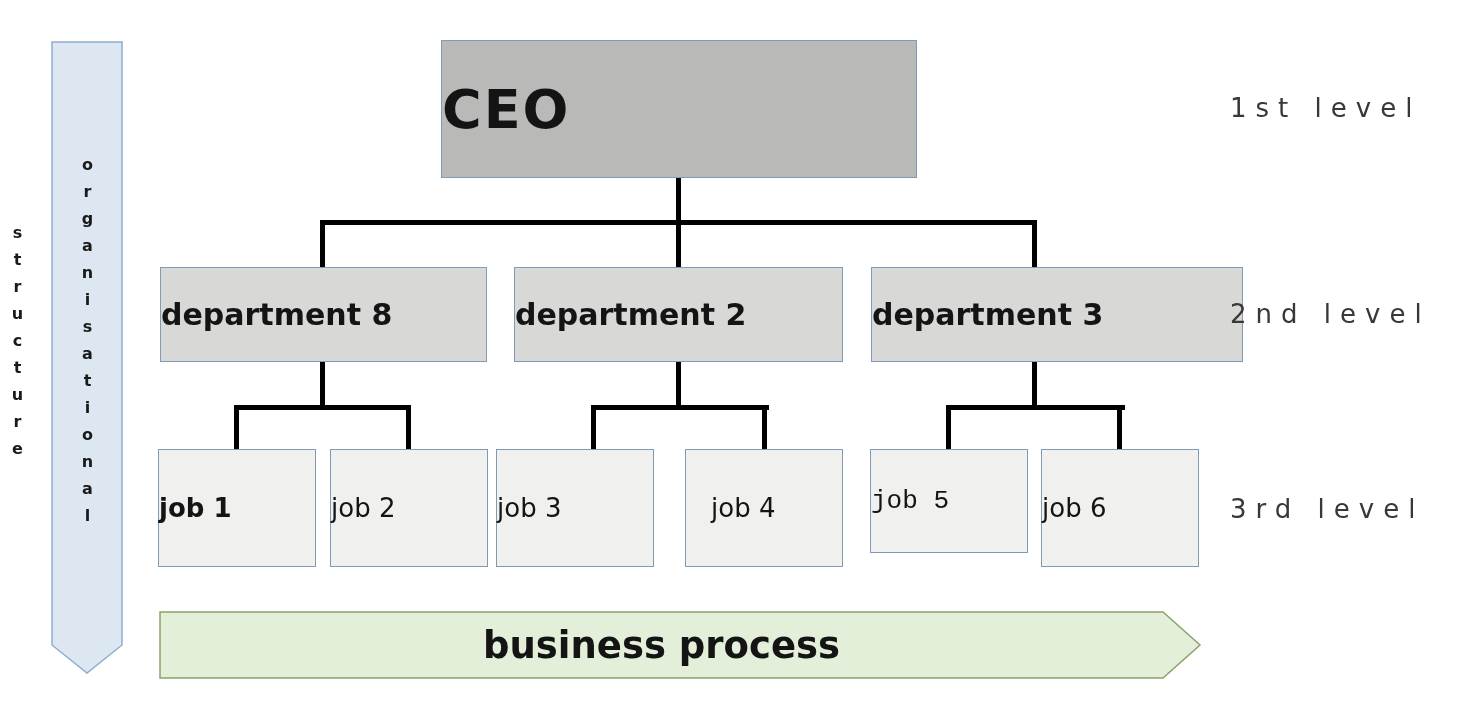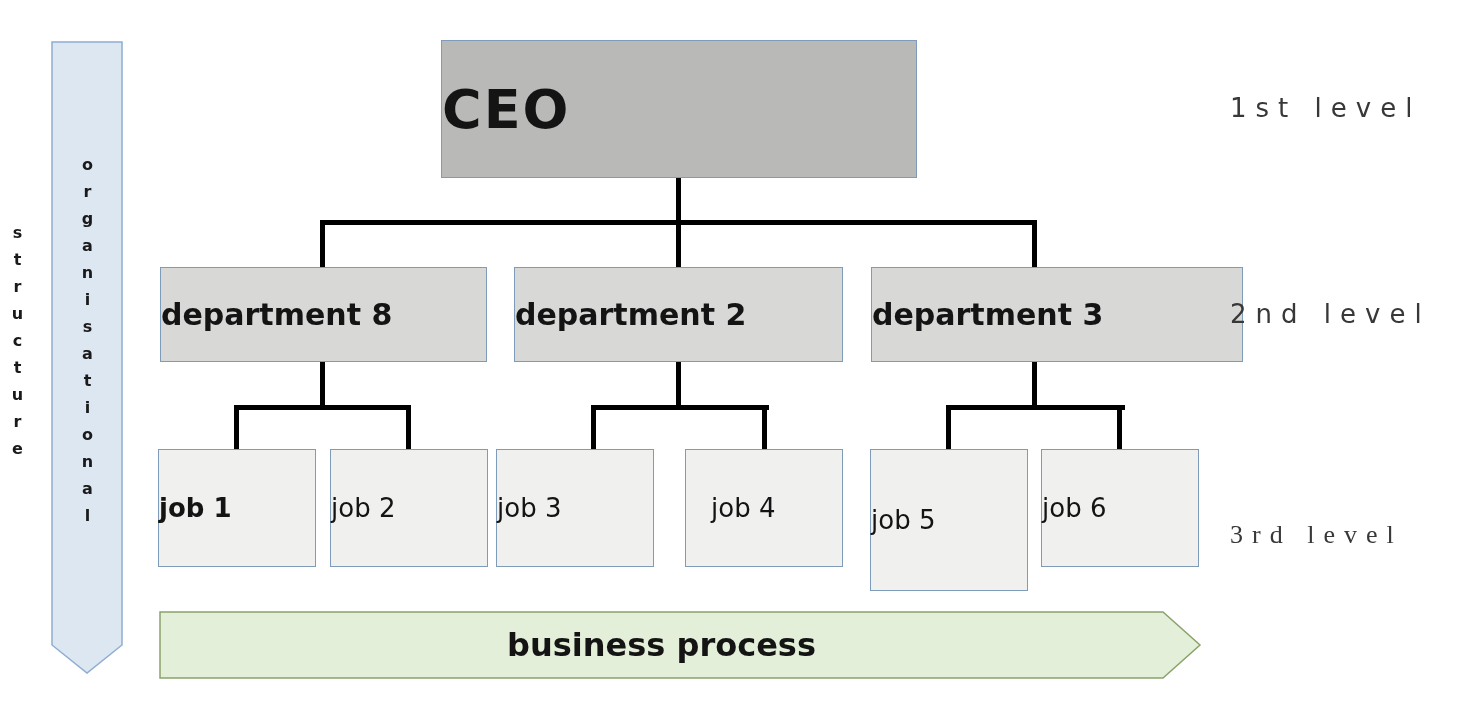--- a/index.html
+++ b/index.html
@@ -50,21 +50,21 @@
   }
   .level-label{
     position:absolute;z-index:2;left:1230px;width:220px;height:34px;
     font-size:26px;font-weight:normal;letter-spacing:9px;
     color:var(--level_label_color);white-space:nowrap;
   }
   .process-label{
     position:absolute;z-index:2;
     left:160px;top:612px;width:1003px;height:66px;
     display:flex;align-items:center;justify-content:center;
-    font-size:32px;font-weight:bold;color:var(--node_text_color);
+    font-size:37px;font-weight:bold;color:var(--node_text_color);
   }
 </style>
 </head>
 <body>
 
 <div class="canvas">
 
   <svg class="shapes" width="1474" height="718" viewBox="0 0 1474 718">
     <polygon class="org-arrow-shape" points="52,42 122,42 122,645 87,673 52,645"></polygon>
     <polygon class="process-arrow-shape" points="160,612 1163,612 1200,645 1163,678 160,678"></polygon>
@@ -112,26 +112,26 @@
   </div>
   <div class="box job" style="left:330px;top:449px;width:158px;height:118px;">
     <span>job 2</span>
   </div>
   <div class="box job" style="left:496px;top:449px;width:158px;height:118px;">
     <span>job 3</span>
   </div>
   <div class="box job" style="left:685px;top:449px;width:158px;height:118px;padding-left:25px;">
     <span>job 4</span>
   </div>
-  <div class="box job" style="left:870px;top:449px;width:158px;height:142px;">
+  <div class="box job" style="left:870px;top:449px;width:158px;height:104px;font-family:Liberation Mono, monospace;">
     <span>job 5</span>
   </div>
   <div class="box job" style="left:1041px;top:449px;width:158px;height:118px;">
     <span>job 6</span>
   </div>
 
   <div class="level-label" style="top:93px;">1st level</div>
   <div class="level-label" style="top:299px;">2nd level</div>
-  <div class="level-label" style="top:520px;font-family:Liberation Serif, serif;">3rd level</div>
+  <div class="level-label" style="top:494px;">3rd level</div>
 
   <div class="process-label">business process</div>
 
 </div>
 
 </body></html>

